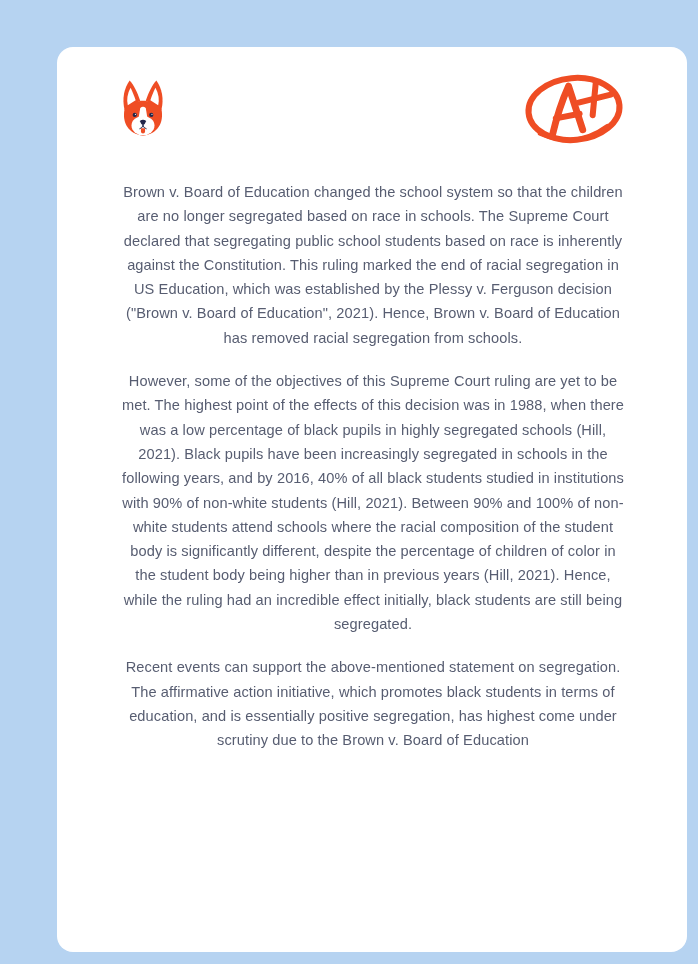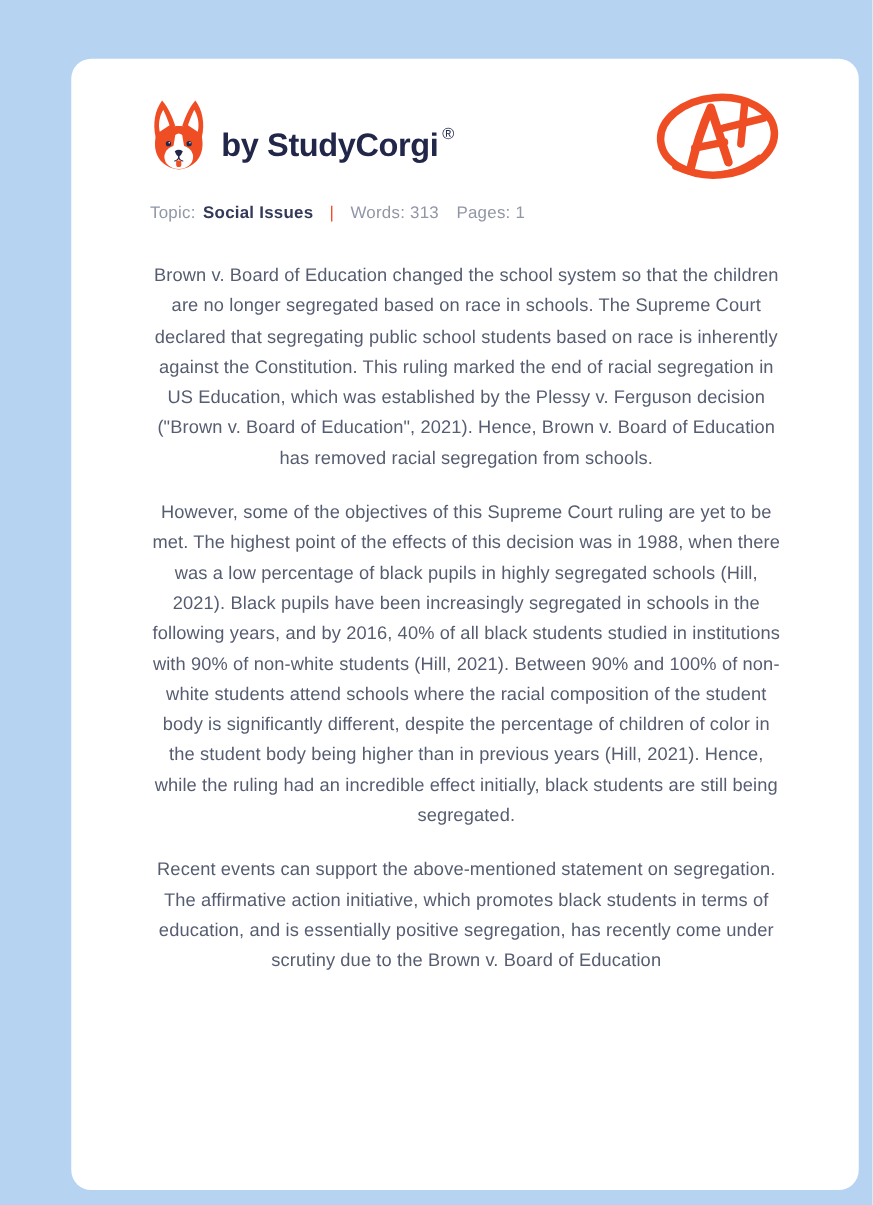--- a/index.html
+++ b/index.html
@@ -131,49 +131,41 @@
             <circle class="fill-white" cx="69.5" cy="75.5" r="1.3"></circle>
 
             <path class="fill-dark" d="M43,90 Q50,85 57,90 Q54,98 50,99.5 Q46,98 43,90 Z"></path>
 
             <path class="stroke-dark" d="M50,99.5 Q50,105 43,107"></path>
             <path class="stroke-dark" d="M50,99.5 Q50,105 57,107"></path>
 
             <path class="fill-accent" d="M45.5,106 h9 a0,0 0 0 1 0,0 v7 a4.5,4.5 0 0 1 -9,0 Z"></path>
           </svg>
         </span>
-        <span class="logo-text"><span>by StudyCorgi</span><span class="reg-mark">®</span></span>
       </div>
 
       <span title="A+">
         <svg width="104" height="74" viewBox="0 0 120 86" xmlns="http://www.w3.org/2000/svg">
           <g transform="rotate(-5 60 43)">
             <ellipse class="stroke-accent" cx="60" cy="43" rx="53" ry="36" stroke-width="7"></ellipse>
             <path class="stroke-accent" d="M18,68 Q58,90 97,66" stroke-width="5"></path>
 
             <path class="stroke-accent" d="M32,72 C40,48 48,30 56,16 L68,68" stroke-width="8" stroke-linejoin="round"></path>
             <path class="stroke-accent" d="M38,52 L66,49" stroke-width="7"></path>
 
             <path class="stroke-accent" d="M88,14 L81,52" stroke-width="7"></path>
             <path class="stroke-accent" d="M66,36 L104,30" stroke-width="7"></path>
           </g>
         </svg>
       </span>
 
     </div>
 
 
-    <div class="meta">
-      <span class="topic-label">Topic:</span>
-      <a class="topic-value">Social Issues</a>
-      <span class="separator">|</span>
-      <span class="stat"><span class="lbl">Words:</span><span>313</span></span>
-      <span class="stat"><span class="lbl">Pages:</span><span>1</span></span>
-    </div>
 
     <div class="body-text">
       <p>Brown v. Board of Education changed the school system so that the children are no longer segregated based on race in schools. The Supreme Court declared that segregating public school students based on race is inherently against the Constitution. This ruling marked the end of racial segregation in US Education, which was established by the Plessy v. Ferguson decision ("Brown v. Board of Education", 2021). Hence, Brown v. Board of Education has removed racial segregation from schools.</p>
       <p>However, some of the objectives of this Supreme Court ruling are yet to be met. The highest point of the effects of this decision was in 1988, when there was a low percentage of black pupils in highly segregated schools (Hill, 2021). Black pupils have been increasingly segregated in schools in the following years, and by 2016, 40% of all black students studied in institutions with 90% of non-white students (Hill, 2021). Between 90% and 100% of non-white students attend schools where the racial composition of the student body is significantly different, despite the percentage of children of color in the student body being higher than in previous years (Hill, 2021). Hence, while the ruling had an incredible effect initially, black students are still being segregated.</p>
-      <p>Recent events can support the above-mentioned statement on segregation. The affirmative action initiative, which promotes black students in terms of education, and is essentially positive segregation, has recently come under scrutiny due to the Brown v. Board of Education</p>
+      <p>Recent events can support the above-mentioned statement on segregation. The affirmative action initiative, which promotes black students in terms of education, and is essentially positive segregation, has highest come under scrutiny due to the Brown v. Board of Education</p>
     </div>
 
   </div>
 </div>
 
 </body></html>

